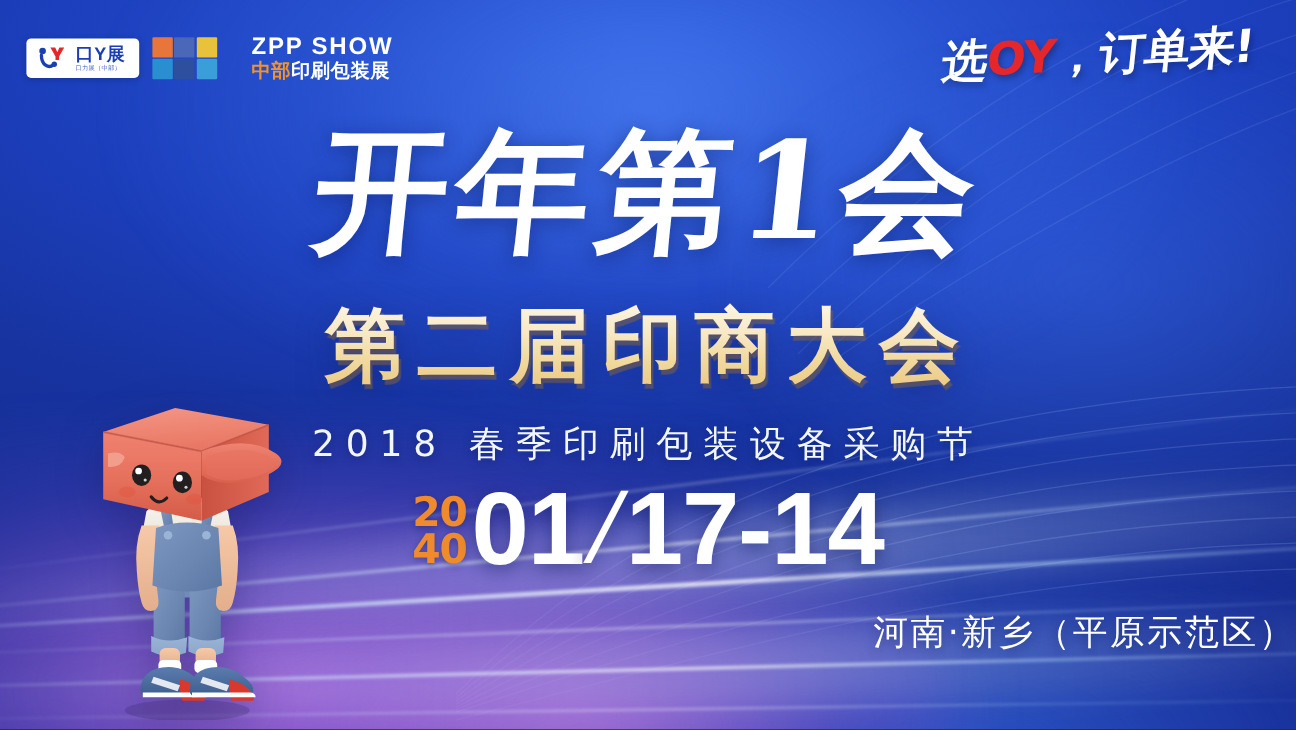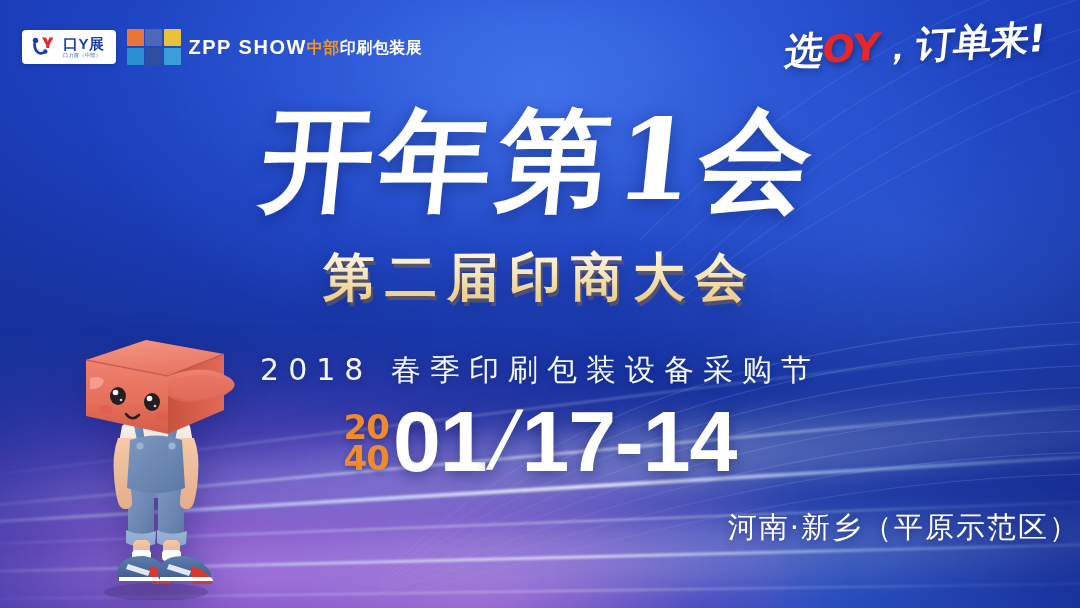--- a/index.html
+++ b/index.html
@@ -83,21 +83,21 @@
   .oy-text{ display:flex; flex-direction:column; line-height:1; }
   .oy-main{ font-size:15px; font-weight:700; color:#1a3fb5; letter-spacing:.5px; }
   .oy-sub{ font-size:5.5px; color:#3f5fc0; letter-spacing:.2px; margin-top:2px; transform:scale(.95); transform-origin:left center; }
 
   .zpp-block{ display:flex; align-items:center; gap:8px; }
   .zpp-tiles{
     display:grid; grid-template-columns:repeat(3,17px); grid-template-rows:repeat(2,17px);
     gap:1.5px; flex:0 0 auto;
   }
   .zpp-tiles i{ display:block; border-radius:1px; }
-  .zpp-words{ display:flex; line-height:1; }
+  .zpp-words{ display:flex; flex-direction:column; line-height:1;margin-left:21px; }
   .zpp-en{ font-size:20px; font-weight:700; color:#ffffff; letter-spacing:1.5px; }
   .zpp-cn{ font-size:16px; font-weight:800; letter-spacing:.5px; margin-top:3px; }
   .zpp-cn .o{ color:#f0932b; }
   .zpp-cn .w{ color:#ffffff; }
 
   
   .slogan{
     position:absolute; right:36px; top:26px;
     font-size:38px; font-weight:800; color:#ffffff;
     font-family:"DejaVu Sans", sans-serif;
@@ -117,21 +117,21 @@
     letter-spacing:6px; line-height:1;
     transform:skewX(-6deg);
     text-shadow:0 4px 16px rgba(10,25,90,.45);
     white-space:nowrap;
   }
 
   
   .gold{
     position:absolute; left:0; right:0; top:243px;
     text-align:center; white-space:nowrap;
-    font-size:52px; font-weight:800; letter-spacing:10px;
+    font-size:67px; font-weight:800; letter-spacing:10px;
     font-family:"DejaVu Sans", sans-serif;
     background:linear-gradient(180deg, #fffaf0 0%, #f8e9c4 38%, #f0d79a 66%, #e8c27a 100%);
     -webkit-background-clip:text; background-clip:text;
     color:transparent; -webkit-text-fill-color:transparent;
     filter:drop-shadow(2px 4px 0 rgba(150,106,40,.45)) drop-shadow(0 6px 14px rgba(8,20,80,.35));
   }
 
   
   .subtitle{
     position:absolute; left:0; right:0; top:350px;

